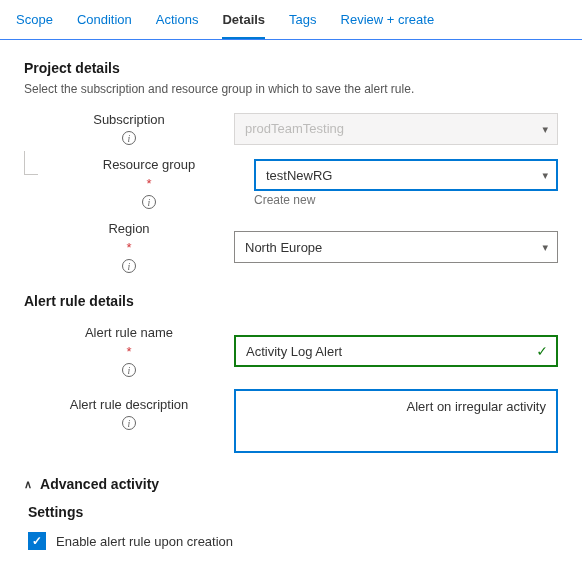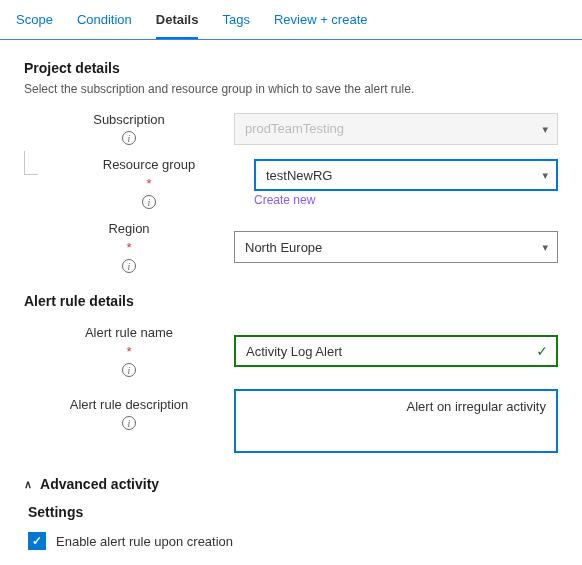--- a/index.html
+++ b/index.html
@@ -127,21 +127,21 @@
       position: absolute;
       right: 10px;
       top: 50%;
       transform: translateY(-50%);
       pointer-events: none;
       color: #605e5c;
       font-size: 11px;
     }
 
     .create-new-link {
-      color: #8b5cf6;
+      color: #737373;
       font-size: 12px;
       cursor: pointer;
       margin-top: 2px;
       display: block;
       text-decoration: none;
     }
 
     .indent-row {
       padding-left: 20px;
       position: relative;
@@ -260,20 +260,21 @@
       font-size: 13px;
       color: #333;
     }
   </style>
 </head>
 <body>
 
 <nav class="nav-tabs">
   <span class="nav-tab">Scope</span>
   <span class="nav-tab">Condition</span>
+  <span class="nav-tab">Actions</span>
   <span class="nav-tab active">Details</span>
   <span class="nav-tab">Tags</span>
   <span class="nav-tab">Review + create</span>
 </nav>
 
 <div class="content">
 
   <div class="section-title">Project details</div>
   <div class="section-desc">Select the subscription and resource group in which to save the alert rule.</div>
 

